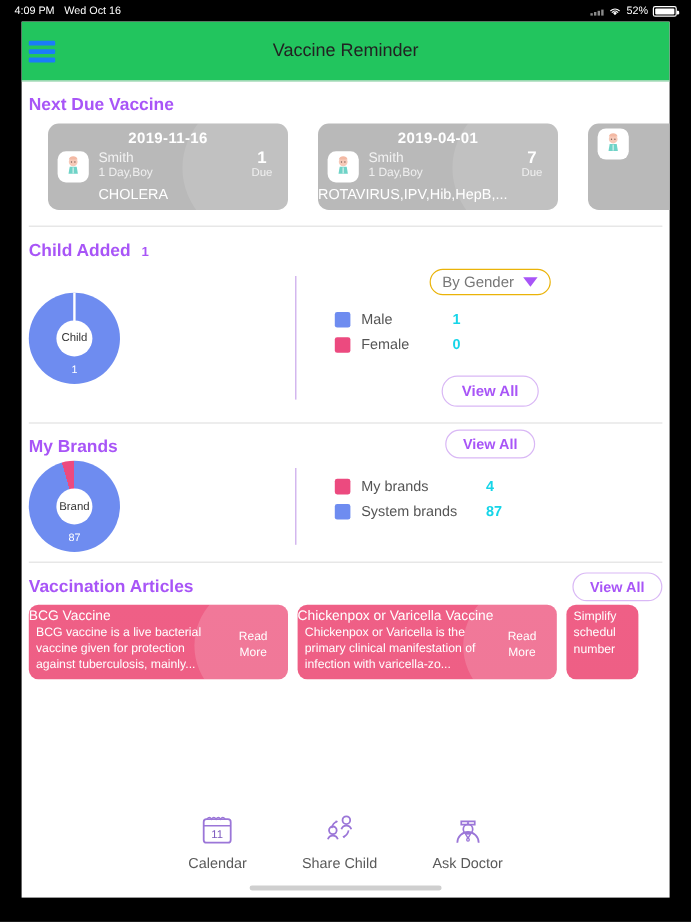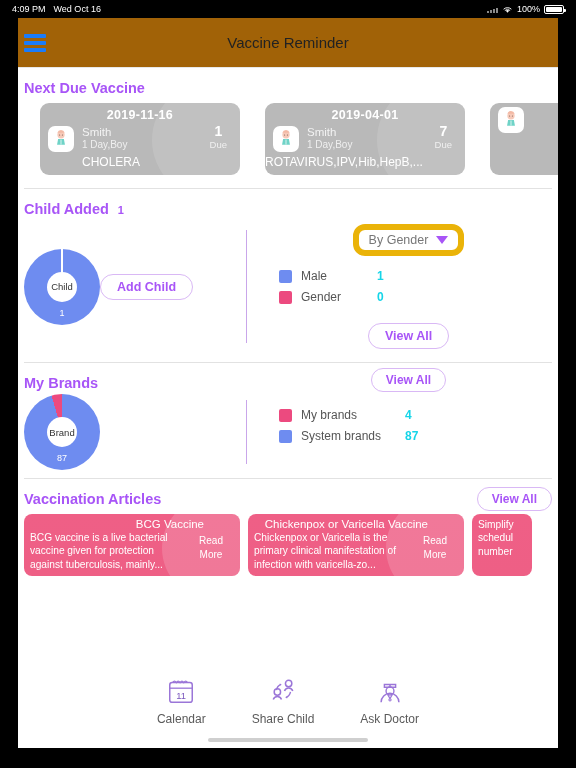--- a/index.html
+++ b/index.html
@@ -43,21 +43,21 @@
 
   
   .screen {
     position: absolute; top: 18px; left: 18px;
     width: 540px; height: 730px;
     background: #ffffff;
     overflow: hidden;
   }
   
   .navbar {
-    position: relative; height: 50px; background: #a16207;
+    position: relative; height: 50px; background: #22c55e;
     border-bottom: 1px solid #e8e8e8;
     display: flex; align-items: center;
   }
   .hamburger {
     position: absolute; left: 6px; top: 50%; transform: translateY(-50%);
     width: 22px; display: flex; flex-direction: column; gap: 3px;
     cursor: pointer;
   }
   .hamburger i { display:block; height:4px; background:#1a7cfa; border-radius:1px; }
   .nav-title {
@@ -135,21 +135,21 @@
 
   .pill {
     border: 1px solid #d9b8f5; border-radius: 14px;
     color: #a855f7; font-size: 12.5px; font-weight: bold;
     padding: 5px 16px; background: #fff; cursor: pointer;
     display: inline-block; text-align:center;
   }
   .pill.small { font-size: 12px; padding: 4px 14px; }
 
   .select-pill {
-    border: 6px solid #eab308; border-radius: 12px; background:#fff;
+    border: 1px solid #eab308; border-radius: 12px; background:#fff;
     padding: 3px 10px; display:flex; align-items:center; gap:8px;
     font-size: 12.5px; color:#777; cursor:pointer;
   }
   .caret { width:0;height:0;border-left:6px solid transparent;border-right:6px solid transparent;border-top:8px solid #a855f7; }
 
   .legend-item { display:flex; align-items:center; font-size:12px; color:#555; margin-bottom: 7px; }
   .legend-swatch { width: 13px; height: 13px; border-radius: 2px; margin-right: 9px; }
   .legend-val { color: #16d5e8; font-weight: bold; font-size: 12px; }
 
   
@@ -157,21 +157,21 @@
   .article {
     position: relative; flex: 0 0 216px; height: 62px;
     background: linear-gradient(180deg,#ef5f86 0%, #ee5f85 100%);
     border-radius: 8px; overflow: hidden;
   }
   .article .abubble{
     position:absolute; right:-26px; top:-18px; width: 104px; height: 104px;
     border-radius:50%; background: rgba(255,255,255,0.16);
   }
   .a-title {
-    position:relative; text-align:right; color:#fff; font-size: 11.5px;
+    position:relative; text-align:left; color:#fff; font-size: 11.5px;
     padding-top: 4px; padding-right: 36px;
   }
   .a-body {
     position:relative; color:#fff; font-size: 10.2px; line-height: 1.32;
     padding: 1px 52px 0 6px;
   }
   .a-read {
     position:absolute; right: 8px; top: 20px; width: 42px; text-align:center;
     color:#fff; font-size: 10px; line-height: 1.35; cursor:pointer;
   }
@@ -206,21 +206,21 @@
           <i></i>
           <i></i>
           <i></i>
           <i></i>
         </span>
       <svg class="wifi" viewBox="0 0 16 12">
         <path d="M8 10.6 L5.6 7.9 a3.6 3.6 0 0 1 4.8 0 Z" fill="#fff"></path>
         <path d="M2.8 5.2 a7.6 7.6 0 0 1 10.4 0" stroke="#fff" stroke-width="1.4" fill="none" stroke-linecap="round"></path>
         <path d="M4.6 7.1 a5 5 0 0 1 6.8 0" stroke="#fff" stroke-width="1.3" fill="none" stroke-linecap="round"></path>
       </svg>
-      <span>100%</span>
+      <span>52%</span>
       <span class="batt">
           <span></span>
         </span>
     </div>
   </div>
 
   <div class="screen">
 
     <div class="navbar">
       <div class="hamburger">
@@ -316,41 +316,40 @@
       </div>
 
       <div class="stat-row">
         <div class="stat-left">
           <div class="donut" style="background: conic-gradient(#6e8cf0 0deg 360deg); border-radius:50%;">
             <div class="gap"></div>
             <div class="hole">Child</div>
             <div class="dlabel">1</div>
           </div>
           <div style="height:14px"></div>
-          <div class="pill">Add Child</div>
         </div>
 
         <div class="vrule"></div>
 
         <div class="stat-right">
           <div style="display:flex;justify-content:center;margin-bottom:13px;">
             <div class="select-pill">
               <span>By Gender</span>
               <span class="caret"></span>
             </div>
           </div>
           <div style="padding-left: 14px;">
             <div class="legend-item">
               <span class="legend-swatch" style="background:#6e8cf0"></span>
               <span style="width:76px">Male</span>
               <span class="legend-val">1</span>
             </div>
             <div class="legend-item">
               <span class="legend-swatch" style="background:#ec4a7f"></span>
-              <span style="width:76px">Gender</span>
+              <span style="width:76px">Female</span>
               <span class="legend-val">0</span>
             </div>
           </div>
           <div style="display:flex;justify-content:center;margin-top:12px;">
             <div class="pill">View All</div>
           </div>
         </div>
       </div>
 
       <hr class="divider">

